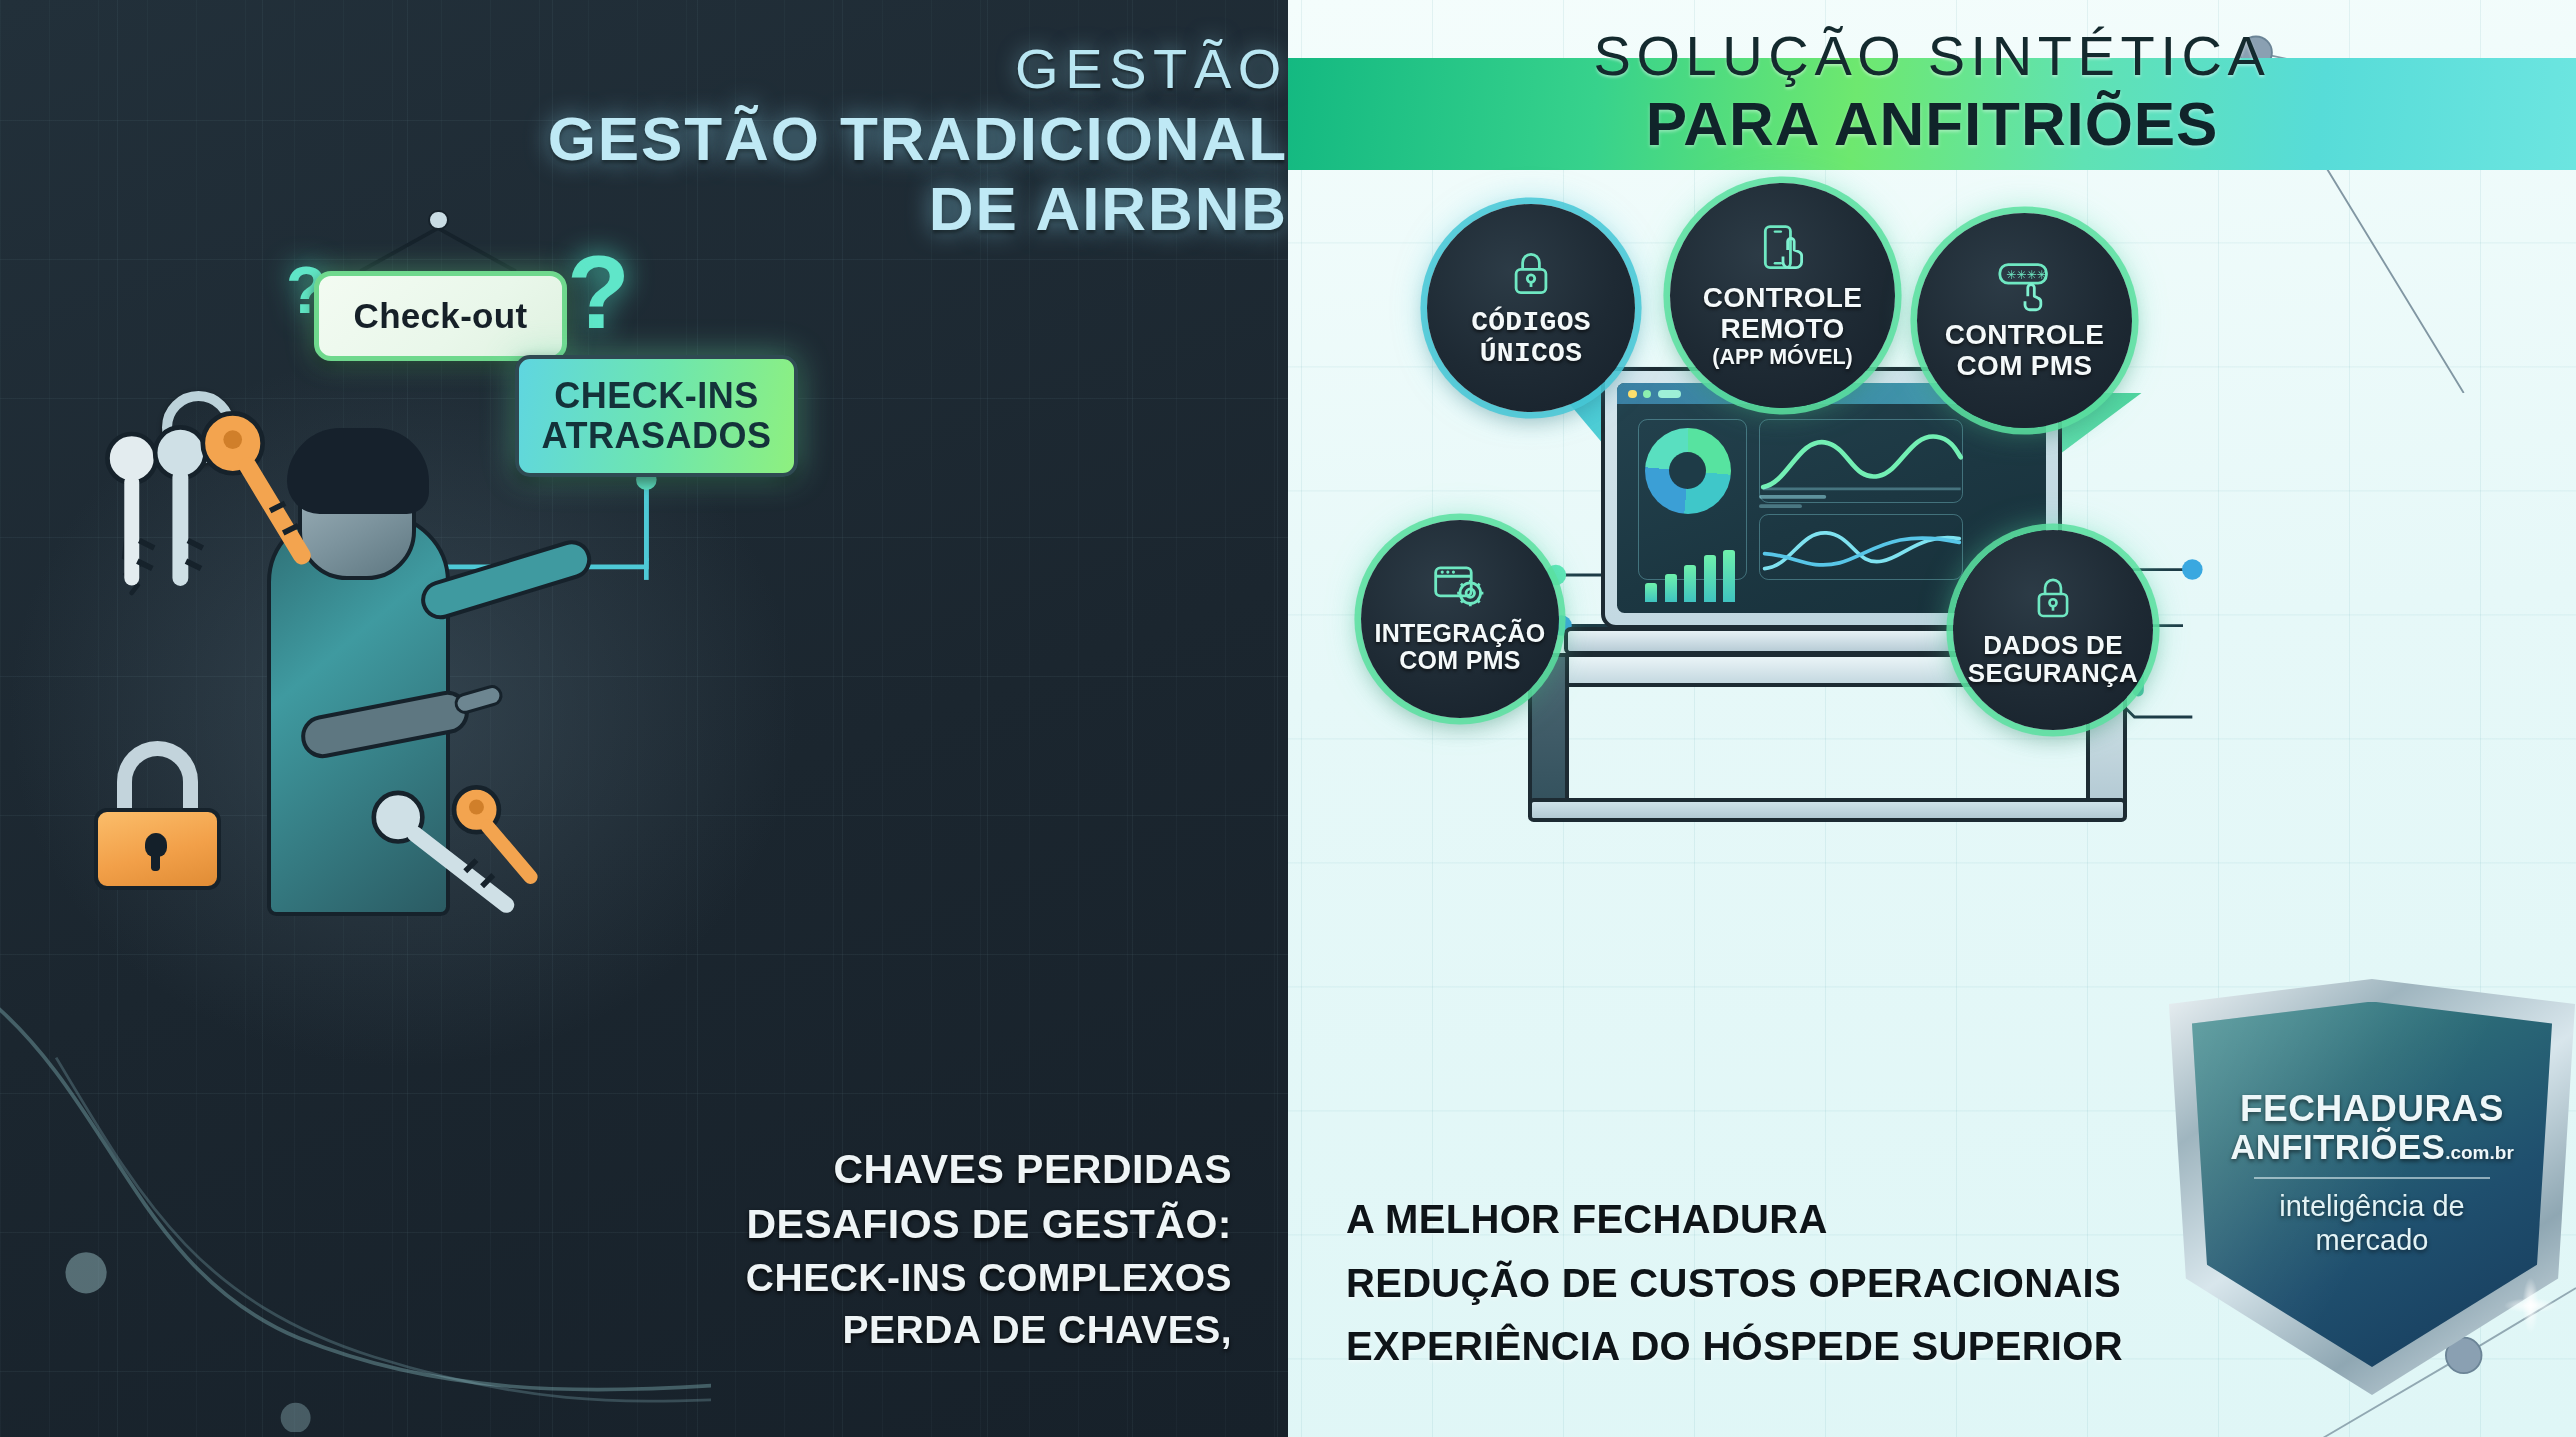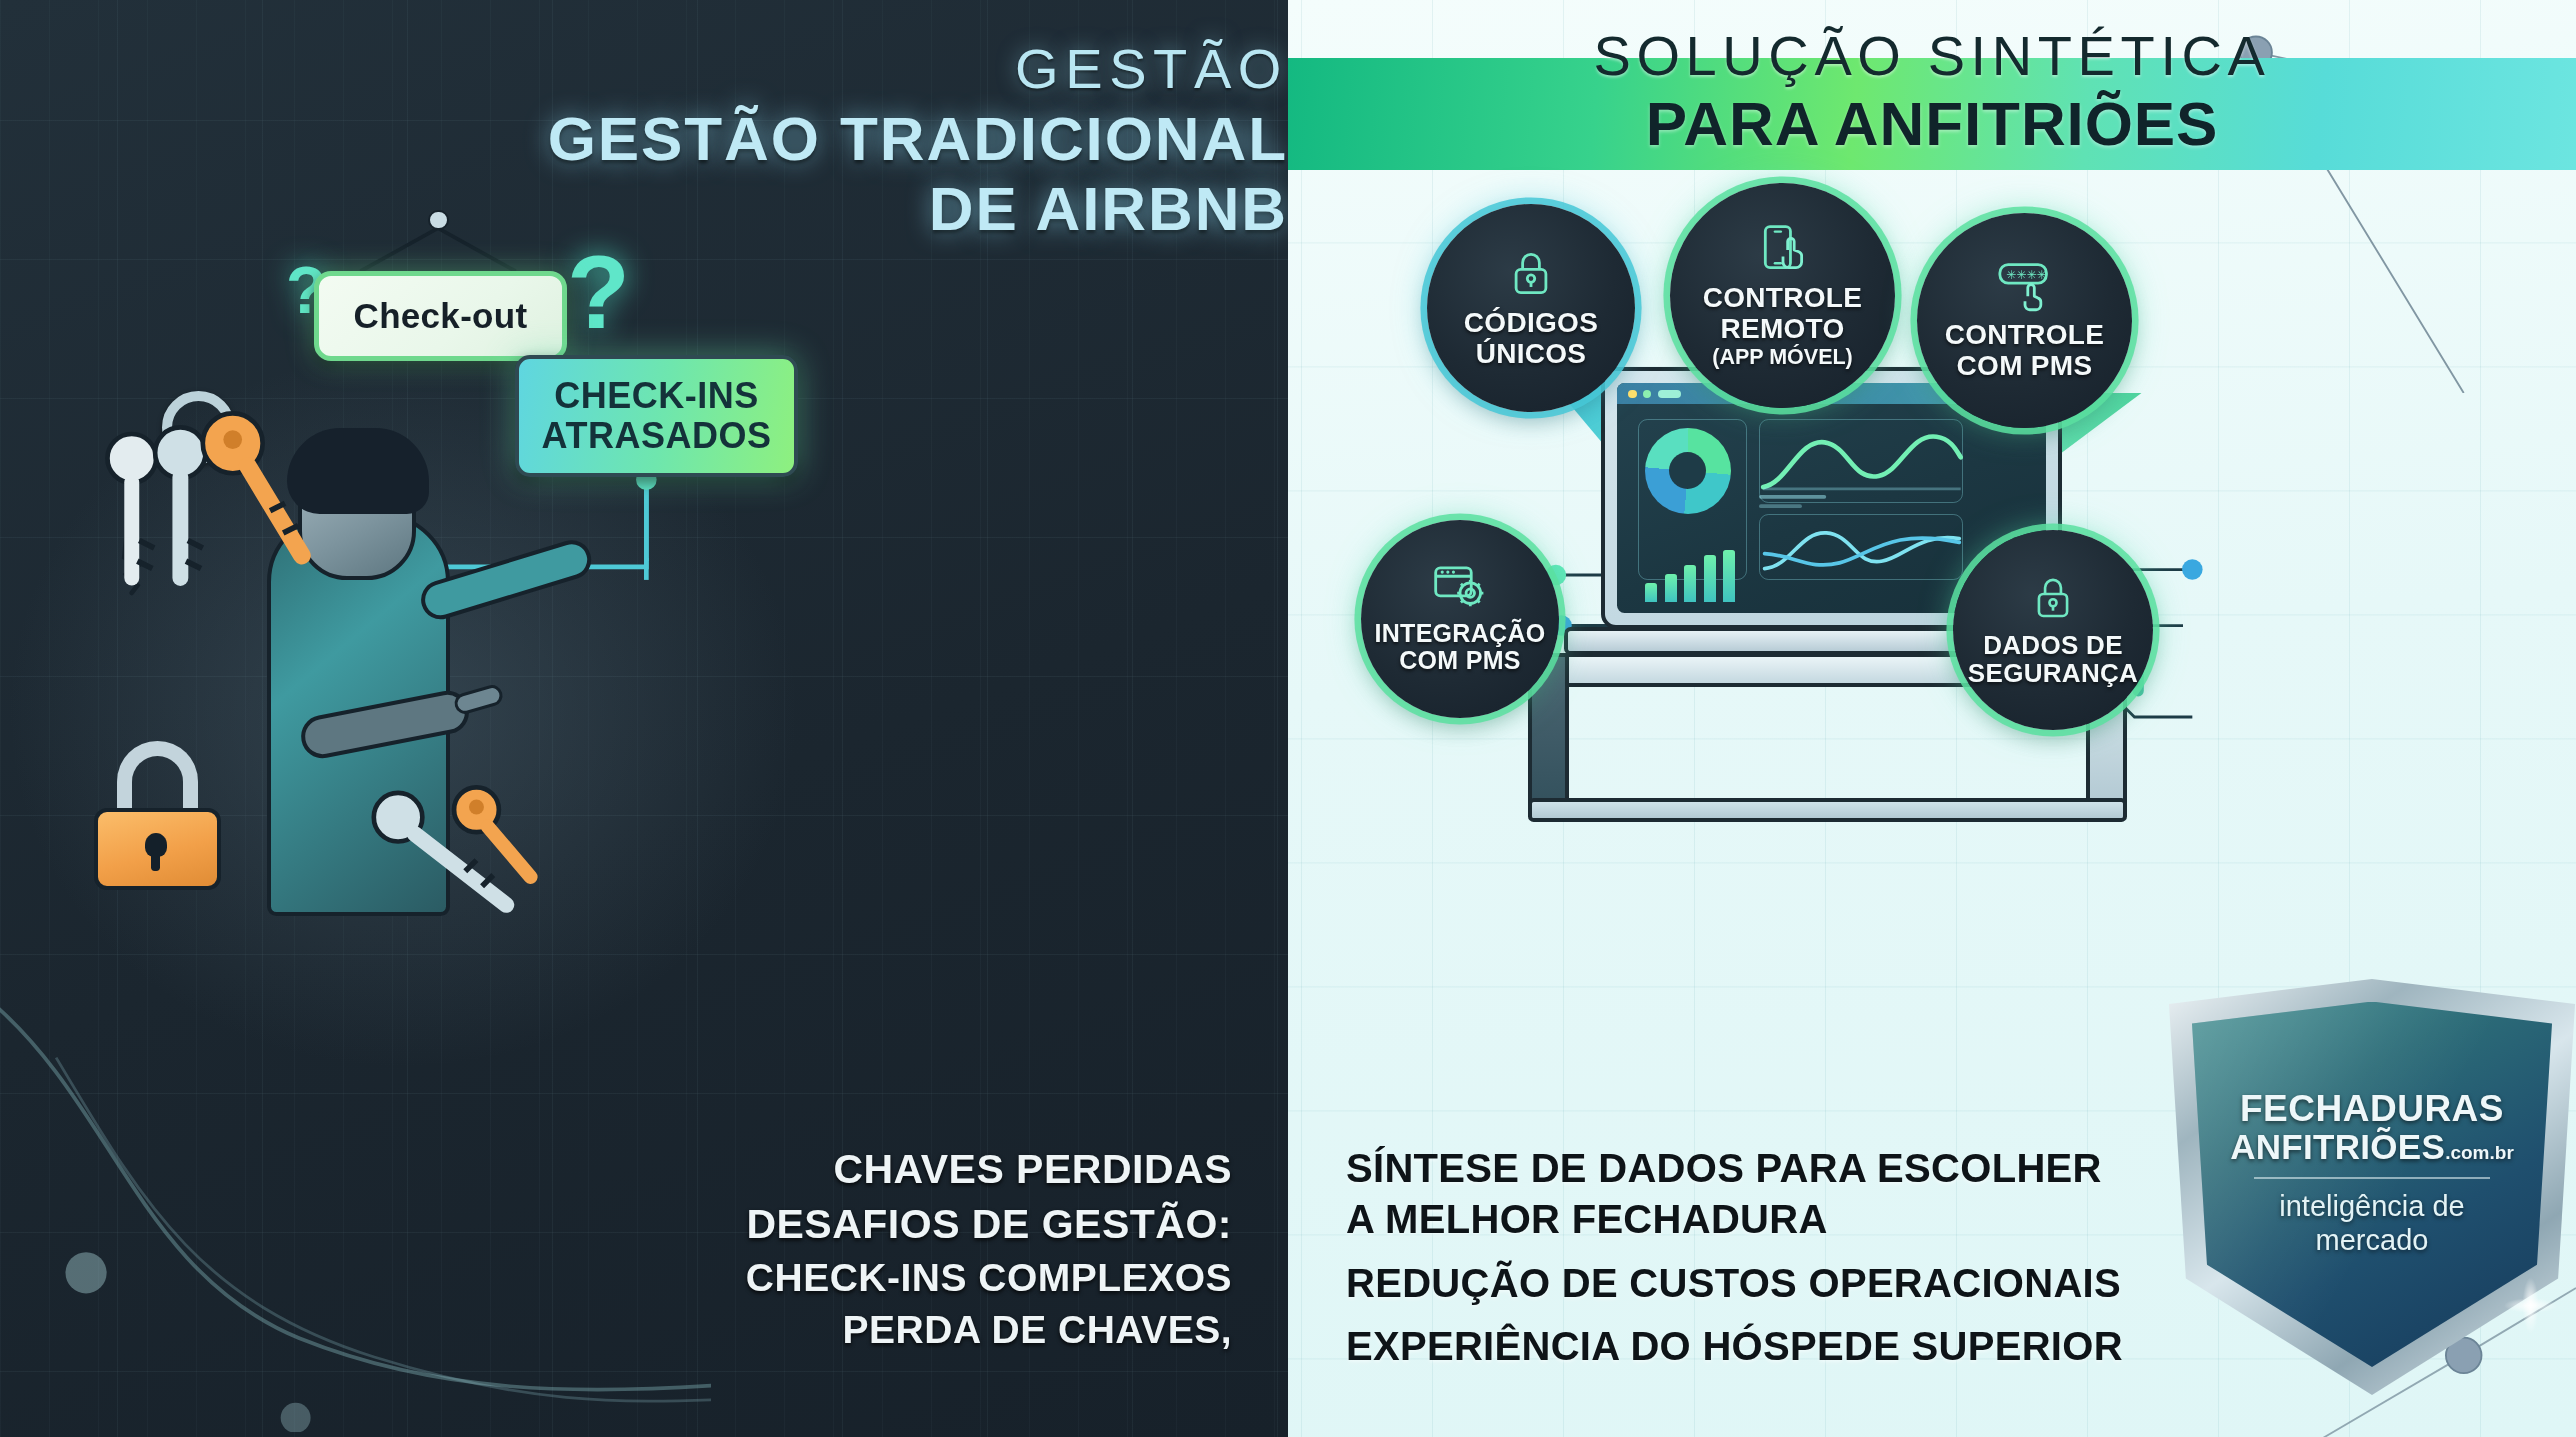--- a/index.html
+++ b/index.html
@@ -203,21 +203,21 @@
   }
   .badge .b-ico{margin-bottom:7.5px;line-height:0;}
   .badge .b-txt{
     font-size:28px;font-weight:bold;line-height:1.1;letter-spacing:0.3px;
     text-shadow:0 1.9px 3.7px rgba(0,0,0,.65);padding:0 13px;
   }
   .badge .b-sub{
     font-size:21.5px;font-weight:bold;line-height:1.1;margin-top:1px;
     text-shadow:0 1.9px 3.7px rgba(0,0,0,.65);
   }
-  #badge-codigos{left:139px;top:204px;width:208px;height:208px;}
+  #badge-codigos{left:139px;top:204px;width:208px;height:208px;font-family:Liberation Mono, monospace;}
   #badge-controle-remoto{left:382px;top:183px;width:225px;height:225px;}
   #badge-controle-pms{left:629px;top:213px;width:215px;height:215px;}
   #badge-integracao{left:73px;top:520px;width:198px;height:198px;}
   #badge-dados{left:665px;top:530px;width:200px;height:200px;}
 
   .pointer{position:absolute;z-index:0;}
 
   
   #laptop{position:absolute;left:313px;top:367px;width:461px;height:337px;}
   .lid{
@@ -596,21 +596,20 @@
           <path d="M20,25 V18 a9,9 0 0 1 18,0 V25" fill="none" stroke="#6fe8c2" stroke-width="3"></path>
           <circle cx="29" cy="35" r="4" fill="none" stroke="#6fe8c2" stroke-width="3"></circle>
           <path d="M29,39 v5" stroke="#6fe8c2" stroke-width="3"></path>
         </svg>
       </span>
       <span class="b-txt" style="font-size:26px;">DADOS DE</span>
       <span class="b-txt" style="font-size:26px;">SEGURANÇA</span>
     </div>
 
     <div id="right-bottom">
-      <div>SÍNTESE DE DADOS PARA ESCOLHER</div>
       <div>A MELHOR FECHADURA</div>
       <div class="gap">REDUÇÃO DE CUSTOS OPERACIONAIS</div>
       <div class="gap">EXPERIÊNCIA DO HÓSPEDE SUPERIOR</div>
     </div>
 
     <div id="shield">
       <div class="shield-outer"></div>
       <div class="shield-inner"></div>
       <div class="shield-gloss"></div>
       <div class="shield-text">

